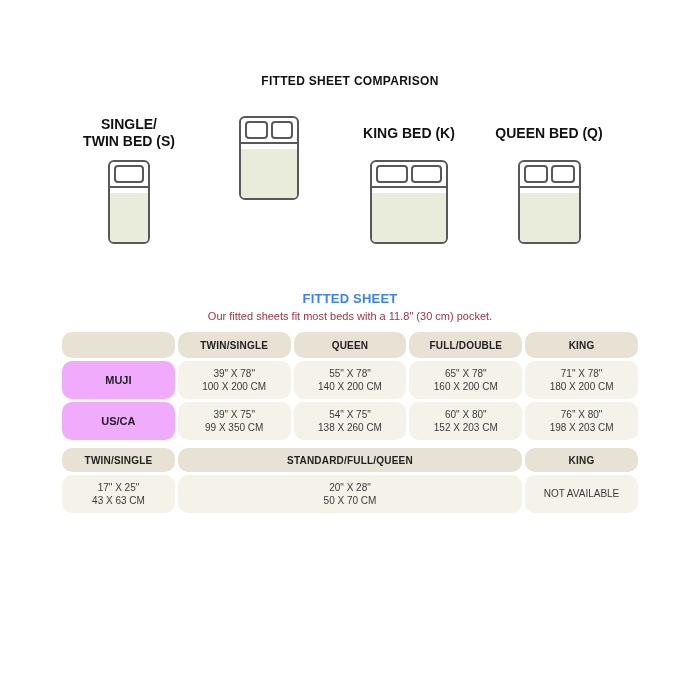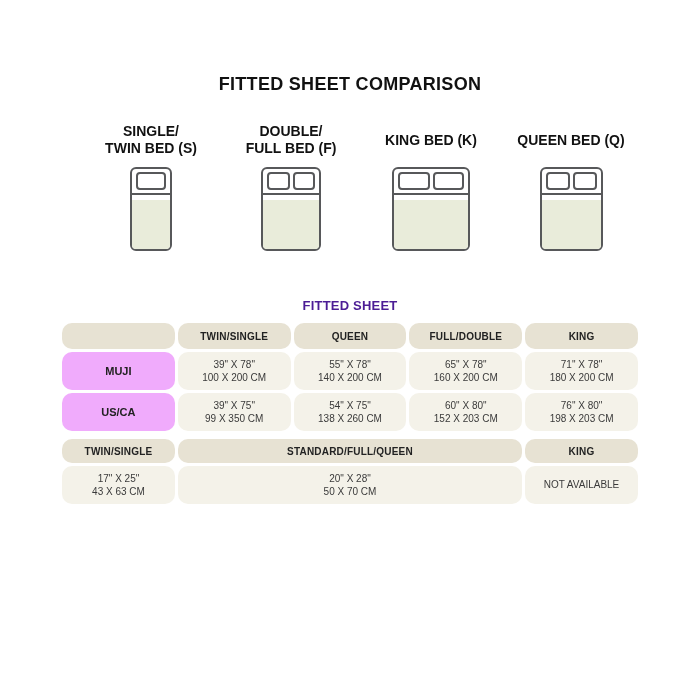--- a/index.html
+++ b/index.html
@@ -1,28 +1,28 @@
 <!DOCTYPE html>
 <html><head>
 <meta charset="utf-8">
 <style>
   * { margin: 0; padding: 0; box-sizing: border-box; }
   html, body { width: 700px; height: 700px; background: #ffffff; overflow: hidden; }
   body { font-family: "Liberation Sans", "DejaVu Sans", sans-serif; color: #1b1b1b; }
   .page { width: 700px; height: 700px; padding-top: 74px; }
 
   .main-title {
-    text-align: center; font-size: 18px; font-weight: bold; letter-spacing: 0.3px;
+    text-align: center; font-size: 12px; font-weight: bold; letter-spacing: 0.3px;
     color: #111;
   }
 
   
   .beds-row {
     width: 582px; margin: 28px auto 0 auto;
-    display: flex; justify-content: flex-end;
+    display: flex; justify-content: flex-start;
   }
   .bed-col { width: 140px; display: flex; flex-direction: column; align-items: center; }
   .bed-label {
     height: 34px; display: flex; flex-direction: column; justify-content: center;
     text-align: center; font-size: 14px; font-weight: bold; line-height: 1.18; color: #111;
     margin-bottom: 10px;
   }
   .bed {
     height: 84px; border: 2px solid #57585a; border-radius: 6px; background: #fff;
     display: flex; flex-direction: column; overflow: hidden;
@@ -31,21 +31,21 @@
   .pillow-row {
     height: 26px; flex: 0 0 26px; display: flex; gap: 3px; align-items: center;
     justify-content: center; padding: 0 4px; border-bottom: 2px solid #57585a;
   }
   .pillow { flex: 1; height: 18px; border: 2px solid #57585a; border-radius: 4px; background: #fff; }
   .sheet-gap { flex: 0 0 5px; background: #fff; }
   .sheet-area { flex: 1; background: #e9ecda; }
 
   
   .section-heading {
-    text-align: center; font-size: 13px; font-weight: bold; color: #4c1d95; letter-spacing: 0.2px;
+    text-align: center; font-size: 13px; font-weight: bold; color: #3b82f6; letter-spacing: 0.2px;
   }
   .fitted-heading { margin-top: 47px; }
   .fitted-subtitle {
     margin-top: 4px; text-align: center; font-size: 11px; color: #ac2f44;
   }
 
   
   .size-table {
     width: 576px; margin: 10px auto 0 auto; display: grid; gap: 3px;
   }
@@ -77,24 +77,20 @@
       <div class="bed bed-s">
         <div class="pillow-row">
           <div class="pillow"></div>
         </div>
         <div class="sheet-gap"></div>
         <div class="sheet-area"></div>
       </div>
     </div>
 
     <div class="bed-col">
-      <div class="bed-label">
-        <span>DOUBLE/</span>
-        <span>FULL BED (F)</span>
-      </div>
       <div class="bed bed-f">
         <div class="pillow-row">
           <div class="pillow"></div>
           <div class="pillow"></div>
         </div>
         <div class="sheet-gap"></div>
         <div class="sheet-area"></div>
       </div>
     </div>
 
@@ -124,20 +120,21 @@
           <div class="pillow"></div>
         </div>
         <div class="sheet-gap"></div>
         <div class="sheet-area"></div>
       </div>
     </div>
 
   </div>
 
   <div class="section-heading fitted-heading">FITTED SHEET</div>
+  <div class="fitted-subtitle">Our fitted sheets fit most beds with a 11.8" (30 cm) pocket.</div>
 
   <div class="size-table fitted-table">
     <div class="cell head-cell"></div>
     <div class="cell head-cell">TWIN/SINGLE</div>
     <div class="cell head-cell">QUEEN</div>
     <div class="cell head-cell">FULL/DOUBLE</div>
     <div class="cell head-cell">KING</div>
 
     <div class="cell row-label">MUJI</div>
     <div class="cell data-cell">

